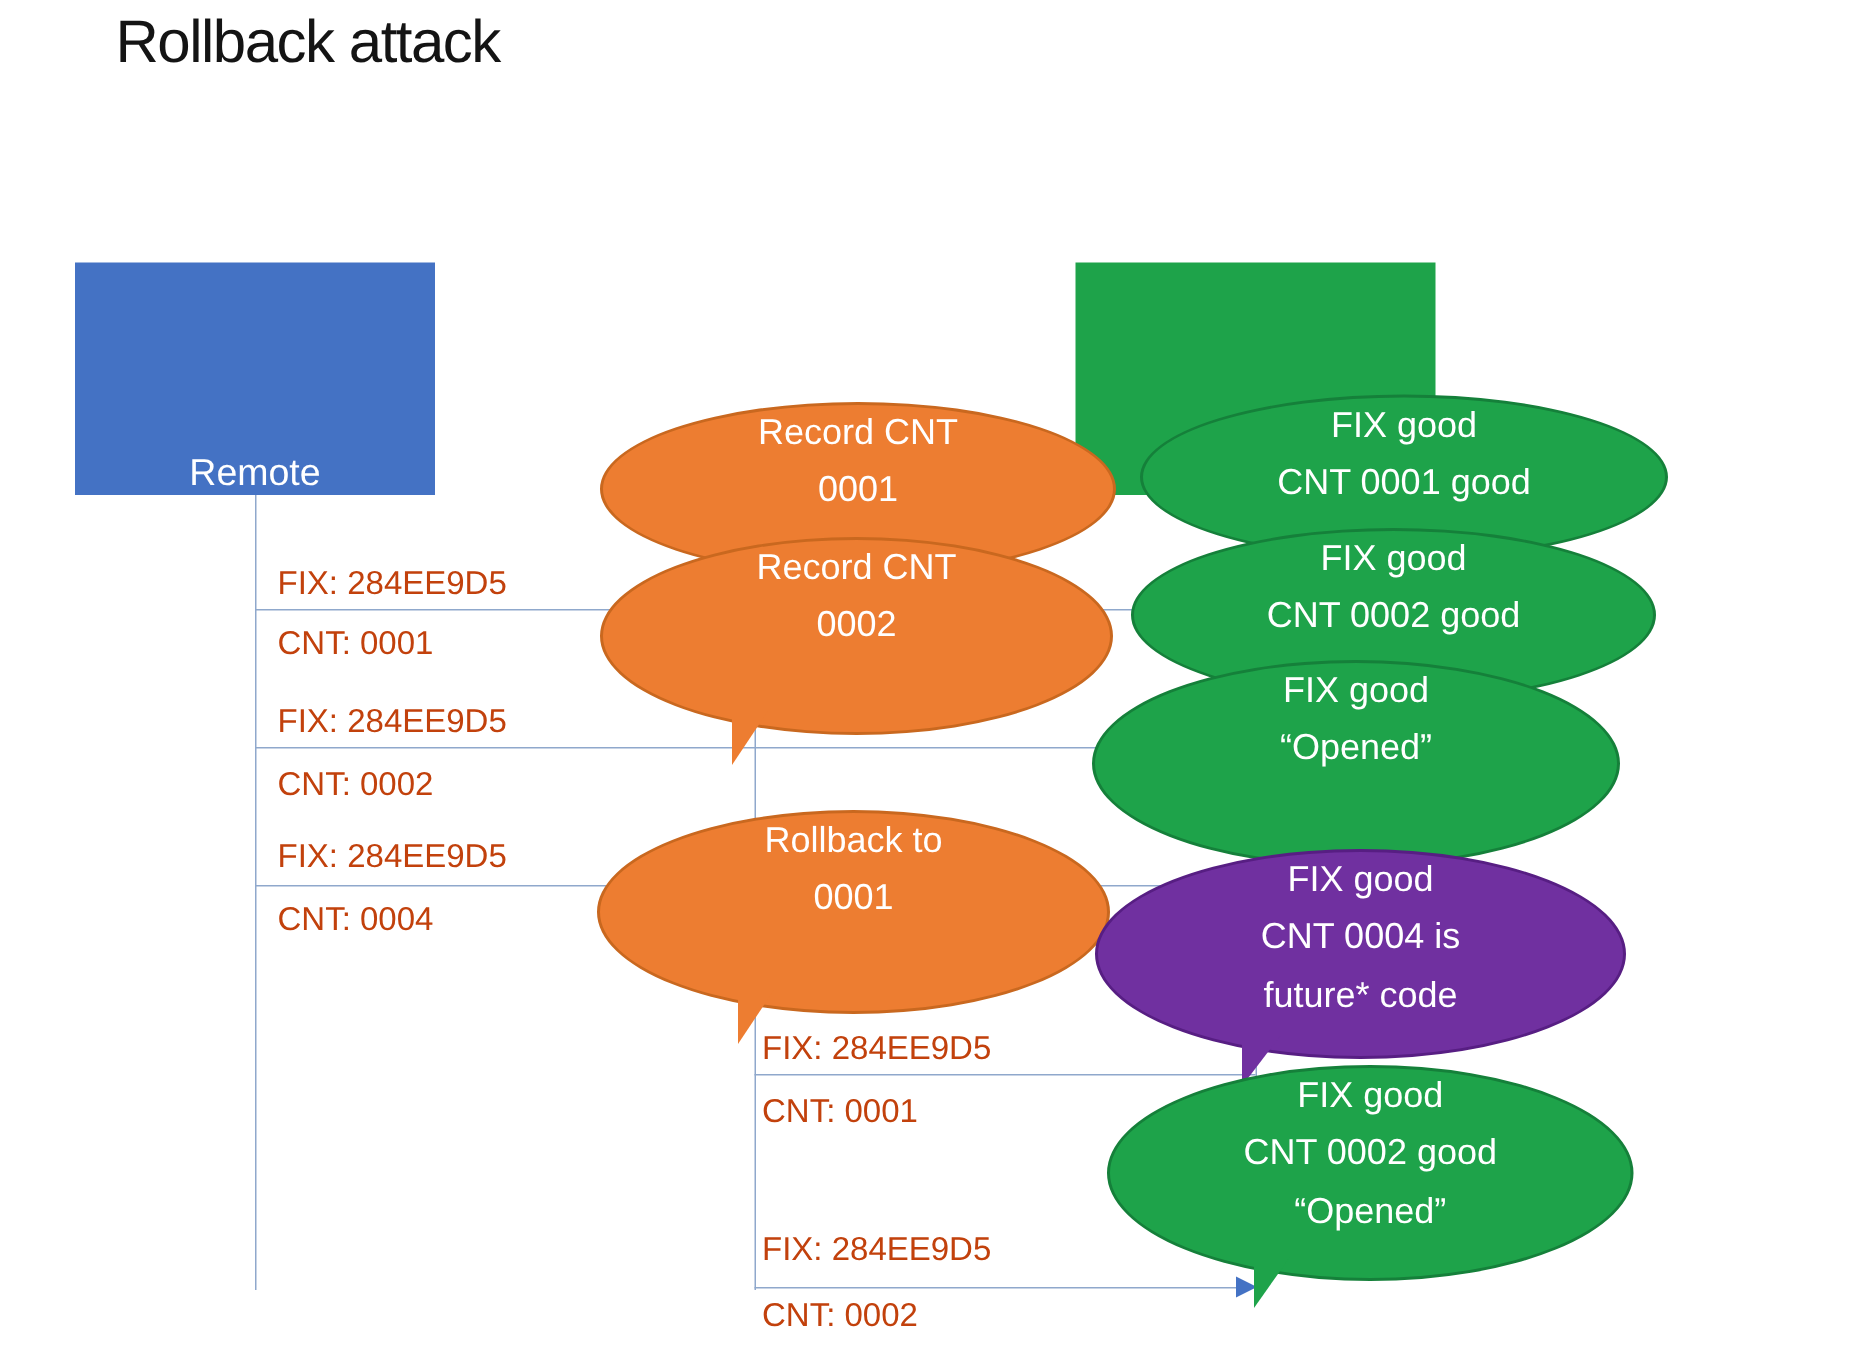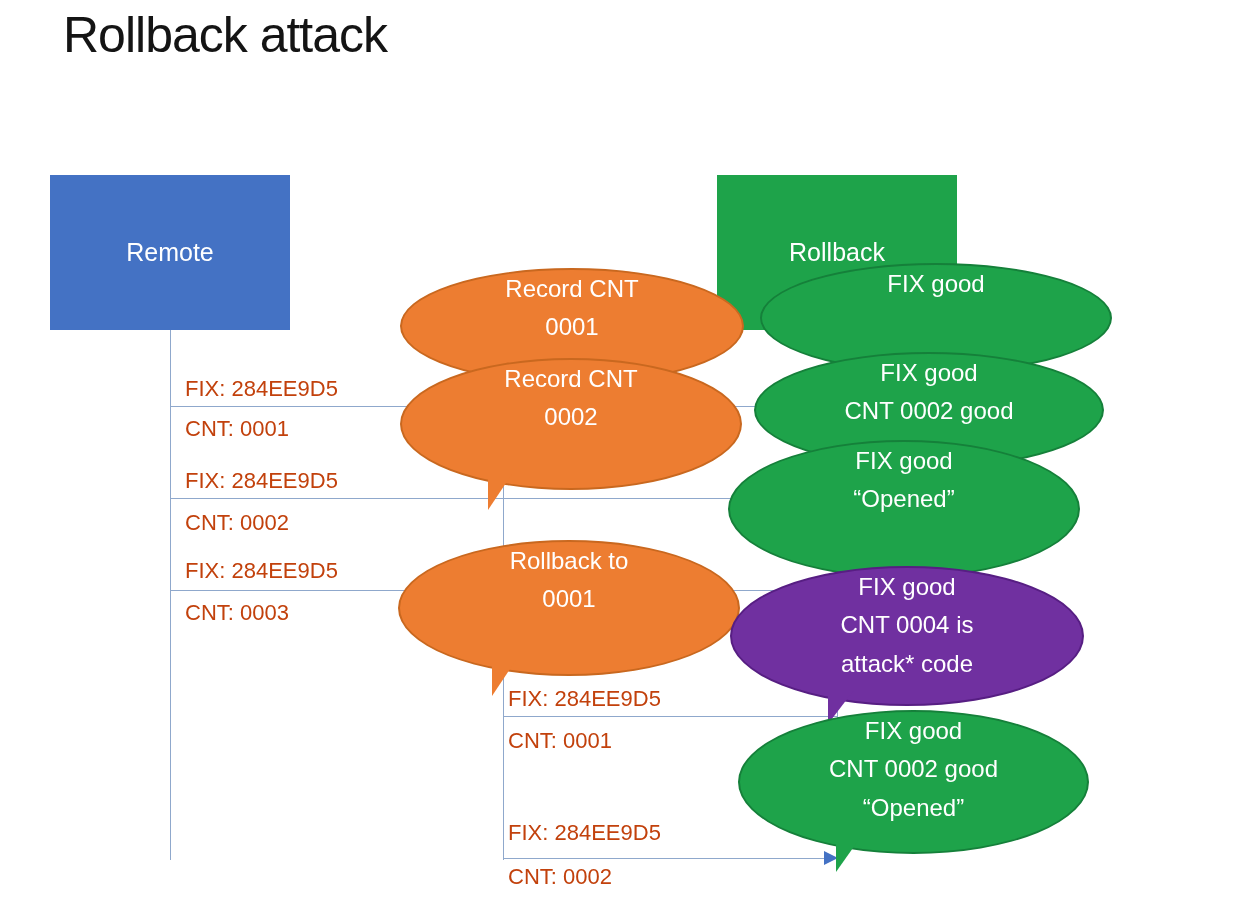--- a/index.html
+++ b/index.html
@@ -4,27 +4,27 @@
 <style>
   html,body{margin:0;padding:0;background:#fff;}
   #slide{
     position:relative;
     width:1233px;height:898px;
     background:#ffffff;
     font-family:"Liberation Sans","DejaVu Sans",sans-serif;
     overflow:hidden;
   }
   .title{
-    position:absolute;left:63px;top:6px;
-    font-size:50px;color:#141414;letter-spacing:-1px;
+    position:absolute;left:77px;top:6px;
+    font-size:40px;color:#141414;letter-spacing:-1px;
   }
   
   .box{
     position:absolute;top:175px;width:240px;height:155px;
-    display:flex;align-items:center;justify-content:center;
+    display:flex;align-items:flex-end;justify-content:center;
     color:#fff;font-size:25px;z-index:1;
   }
   .box.remote{left:50px;background:#4472C4;}
   .box.flipper{left:383px;background:#ED7D31;}
   .box.receiver{left:717px;background:#1EA34A;}
   
   .vline{position:absolute;width:1px;background:#8fa8cc;top:330px;height:530px;z-index:0;}
   .vline.remote{left:170px;}
   .vline.flipper{left:503px;}
   .vline.receiver{left:837px;}
@@ -98,33 +98,34 @@
   <div class="hline m3"></div>
   <div class="hline m4"></div>
   <div class="hline m5"></div>
   <div class="arrowhead"></div>
 
   <div class="mlabel m1f">FIX: 284EE9D5</div>
   <div class="mlabel m1c">CNT: 0001</div>
   <div class="mlabel m2f">FIX: 284EE9D5</div>
   <div class="mlabel m2c">CNT: 0002</div>
   <div class="mlabel m3f">FIX: 284EE9D5</div>
-  <div class="mlabel m3c">CNT: 0003</div>
+  <div class="mlabel m3c">CNT: 0004</div>
   <div class="mlabel m4f">FIX: 284EE9D5</div>
   <div class="mlabel m4c">CNT: 0001</div>
   <div class="mlabel m5f">FIX: 284EE9D5</div>
   <div class="mlabel m5c">CNT: 0002</div>
 
   <div class="bubble orange b-o1">
     <div>Record CNT</div>
     <div>0001</div>
   </div>
 
   <div class="bubble green b-g1">
     <div>FIX good</div>
+    <div>CNT 0001 good</div>
   </div>
 
   <div class="bubble orange b-o2">
     <div>Record CNT</div>
     <div>0002</div>
     <div class="tail"></div>
   </div>
 
   <div class="bubble green b-g2">
     <div>FIX good</div>
@@ -138,21 +139,21 @@
 
   <div class="bubble orange b-o3">
     <div>Rollback to</div>
     <div>0001</div>
     <div class="tail"></div>
   </div>
 
   <div class="bubble purple b-p1">
     <div>FIX good</div>
     <div>CNT 0004 is</div>
-    <div>attack* code</div>
+    <div>future* code</div>
     <div class="tail"></div>
   </div>
 
   <div class="bubble green b-g4">
     <div>FIX good</div>
     <div>CNT 0002 good</div>
     <div>“Opened”</div>
     <div class="tail"></div>
   </div>
 

